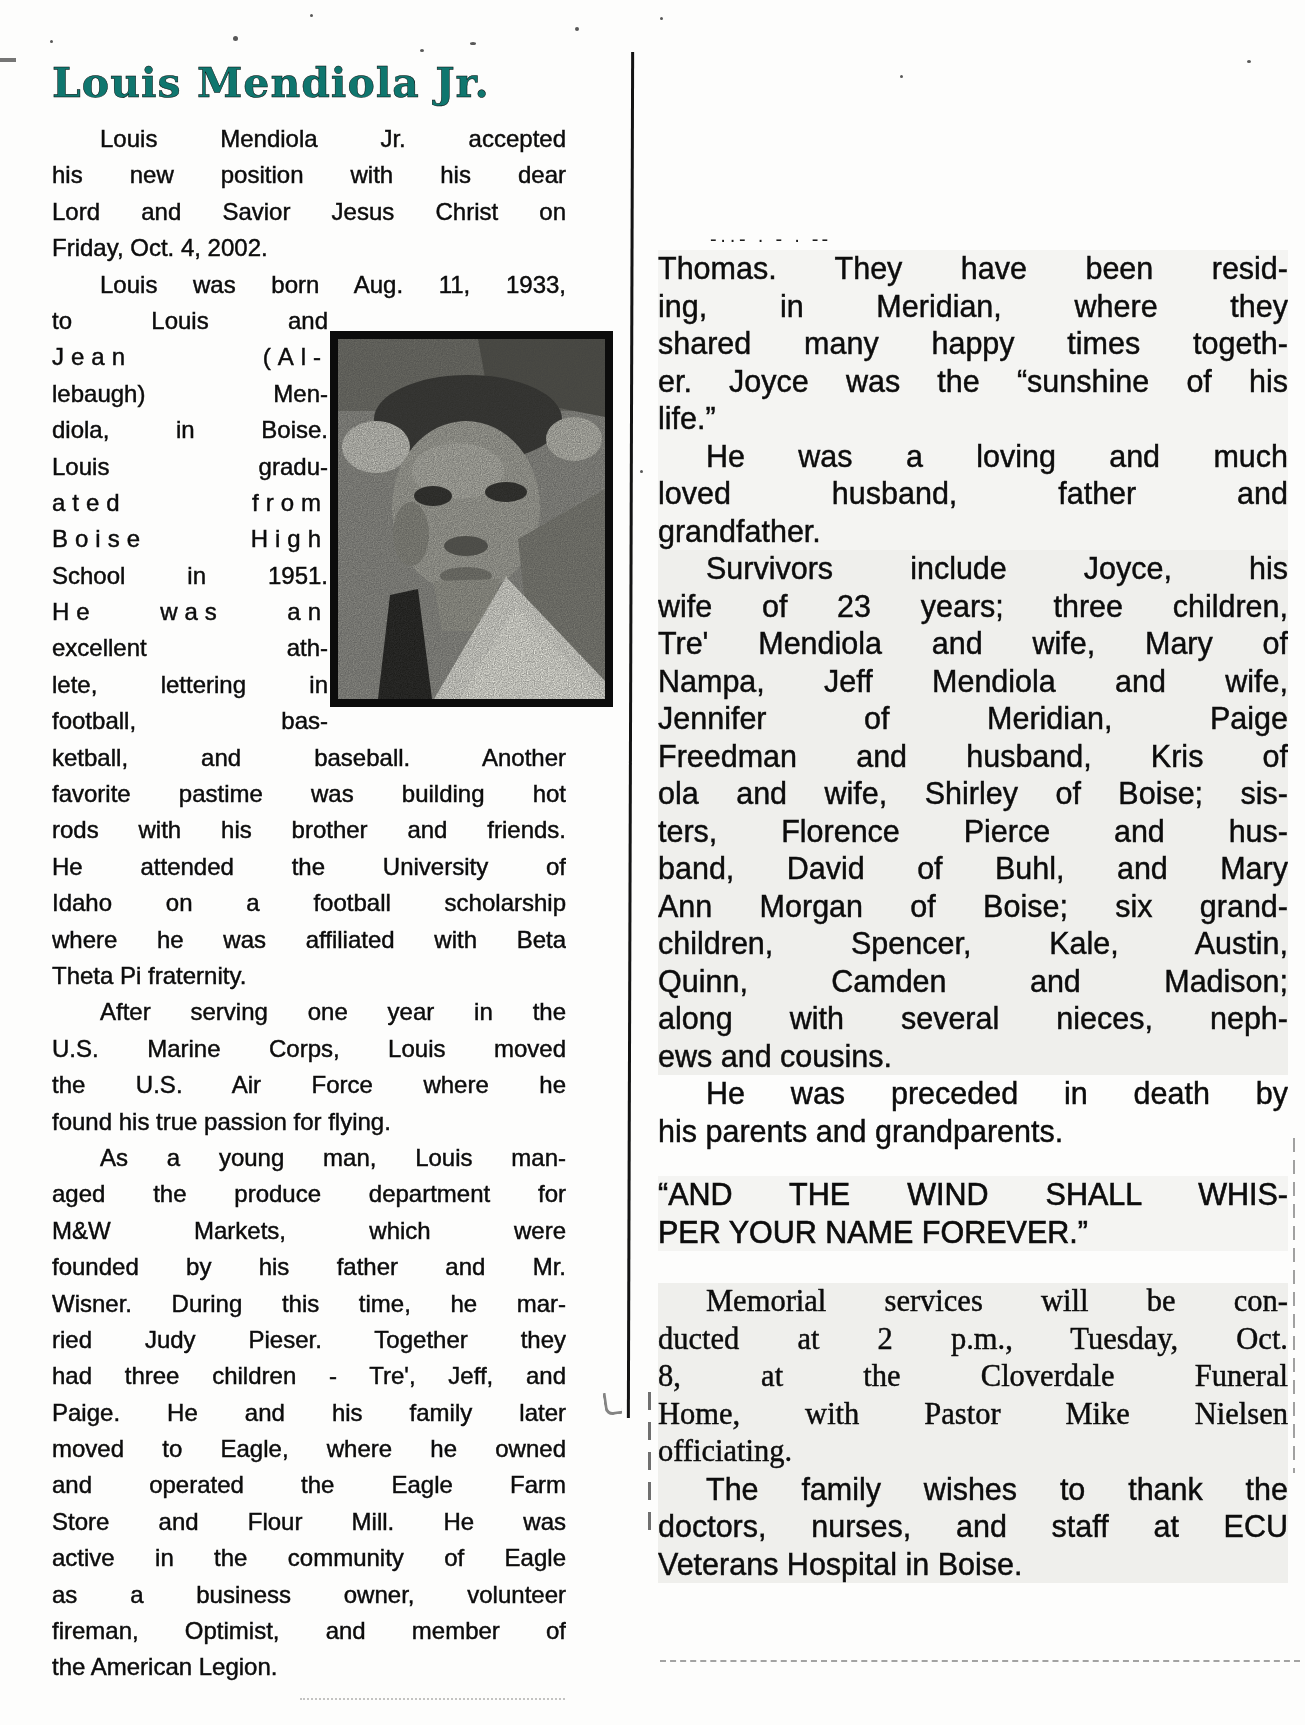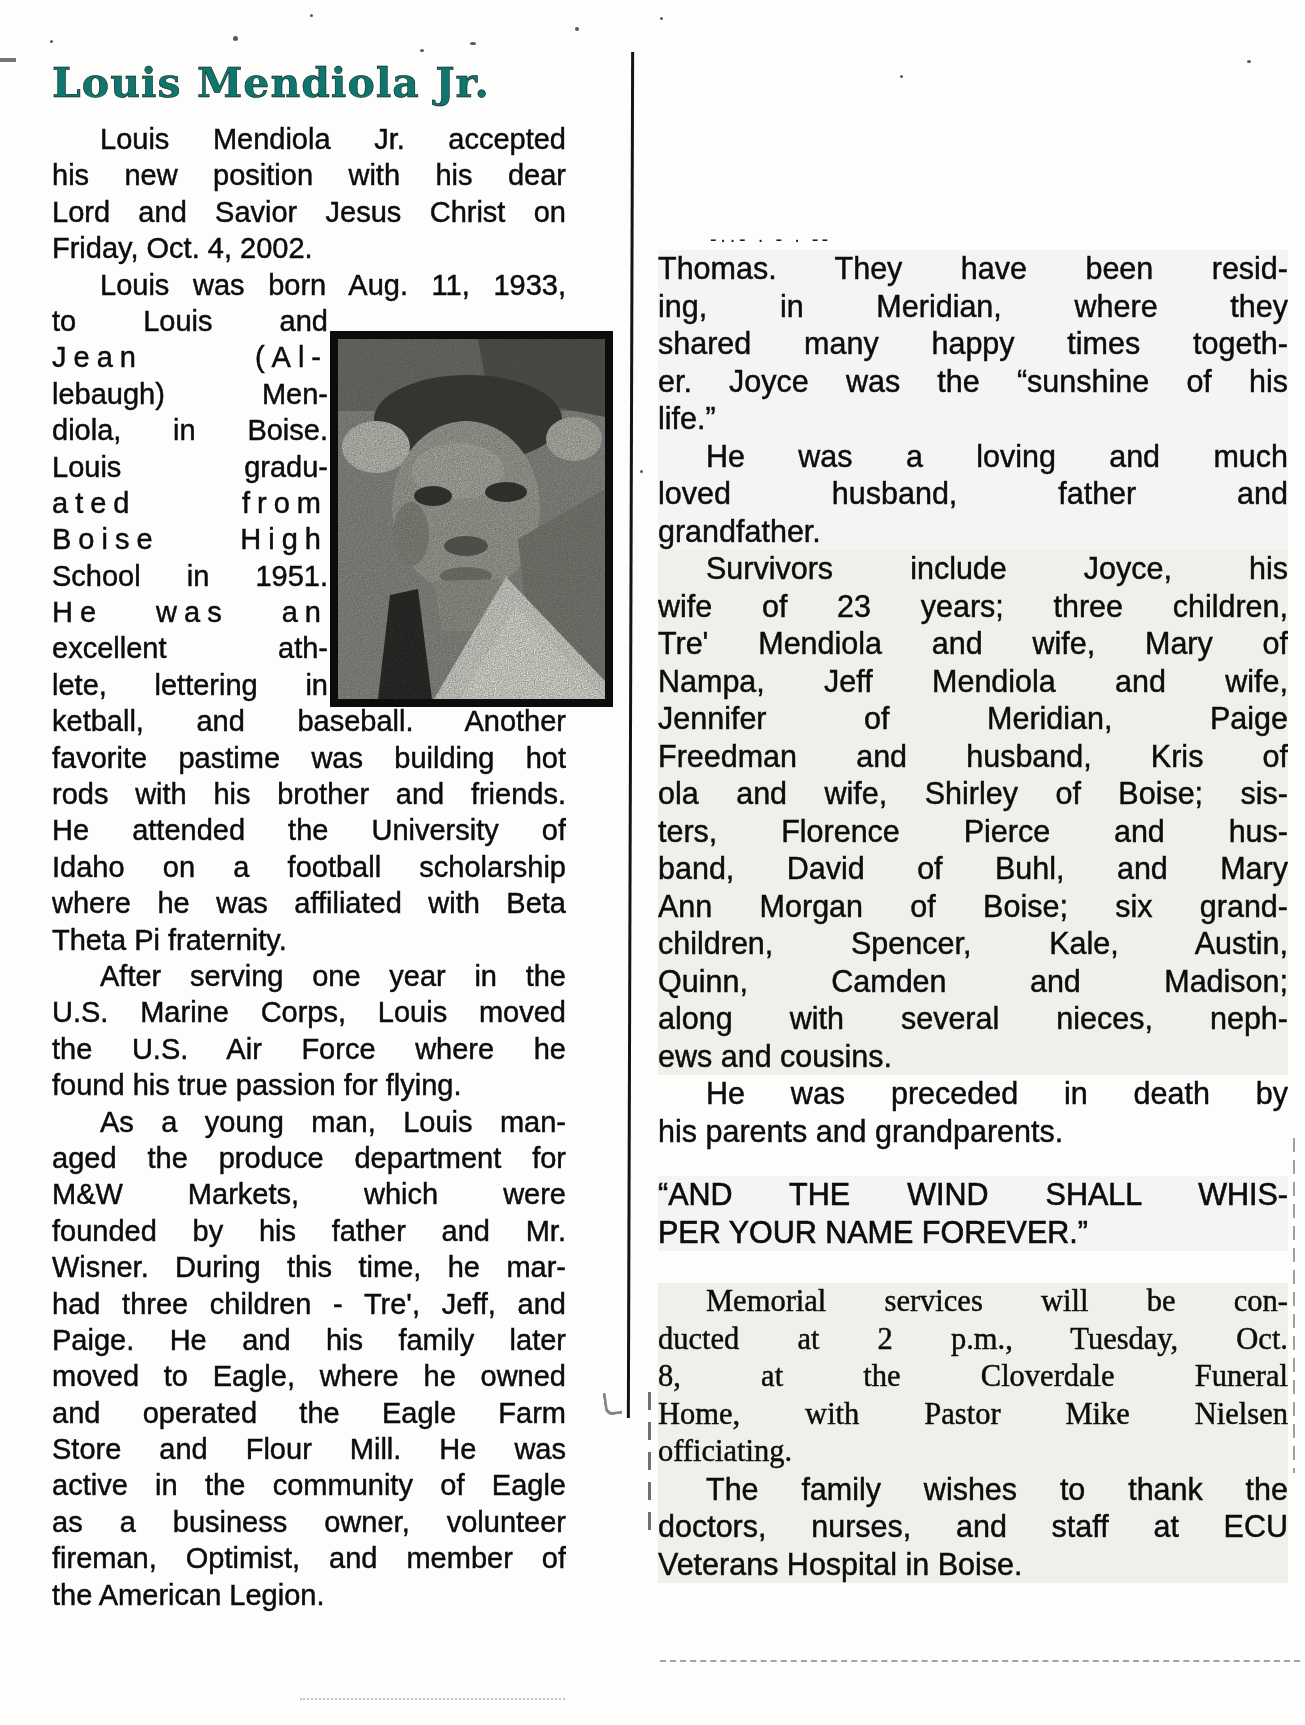--- a/index.html
+++ b/index.html
@@ -19,21 +19,21 @@
     font-size:41px; line-height:56px; margin:0 0 10px 0;
     letter-spacing:1px; color:#0f766e;
     -webkit-text-stroke:0.5px #050505;
   }
   .block { margin:0; }
   .line {
     text-align:justify; text-align-last:justify;
     overflow:hidden; color:#0c0c0c;
     -webkit-text-stroke:0.45px #0c0c0c;
   }
-  .col-left  .line { font-size:29px;   line-height:36.4px; height:36.4px; }
+  .col-left  .line { font-size:24px;   line-height:36.4px; height:36.4px; }
   .col-right .line { font-size:30.5px; line-height:37.5px; height:37.5px; }
   .line.first  { text-indent:48px; }
   .line.last   { text-align-last:left; }
   .line.narrow { width:276px; }
   .line.spread { letter-spacing:7px; }
   .block.quote .line { -webkit-text-stroke:0.6px #0c0c0c; }
   .gap-sm { margin-top:26px; }
   .gap-md { margin-top:32px;font-family:Liberation Serif, serif; }
   
   .shade-a { background:rgba(180,180,172,0.12); }
@@ -113,40 +113,42 @@
           <div class="line narrow spread">Jean (Al-</div>
           <div class="line narrow">lebaugh) Men-</div>
           <div class="line narrow">diola, in Boise.</div>
           <div class="line narrow">Louis gradu-</div>
           <div class="line narrow spread">ated from</div>
           <div class="line narrow spread">Boise High</div>
           <div class="line narrow">School in 1951.</div>
           <div class="line narrow spread">He was an</div>
           <div class="line narrow">excellent ath-</div>
           <div class="line narrow">lete, lettering in</div>
+          <div class="line narrow">football, bas-</div>
           <div class="line">ketball, and baseball. Another</div>
           <div class="line">favorite pastime was building hot</div>
           <div class="line">rods with his brother and friends.</div>
           <div class="line">He attended the University of</div>
           <div class="line">Idaho on a football scholarship</div>
           <div class="line">where he was affiliated with Beta</div>
           <div class="line last">Theta Pi fraternity.</div>
         </div>
         <div class="block">
           <div class="line first">After serving one year in the</div>
           <div class="line">U.S. Marine Corps, Louis moved</div>
           <div class="line">the U.S. Air Force where he</div>
           <div class="line last">found his true passion for flying.</div>
         </div>
         <div class="block">
           <div class="line first">As a young man, Louis man-</div>
           <div class="line">aged the produce department for</div>
           <div class="line">M&amp;W Markets, which were</div>
           <div class="line">founded by his father and Mr.</div>
           <div class="line">Wisner. During this time, he mar-</div>
+          <div class="line">ried Judy Pieser. Together they</div>
           <div class="line">had three children - Tre', Jeff, and</div>
           <div class="line">Paige. He and his family later</div>
           <div class="line">moved to Eagle, where he owned</div>
           <div class="line">and operated the Eagle Farm</div>
           <div class="line">Store and Flour Mill. He was</div>
           <div class="line">active in the community of Eagle</div>
           <div class="line">as a business owner, volunteer</div>
           <div class="line">fireman, Optimist, and member of</div>
           <div class="line last">the American Legion.</div>
         </div>

